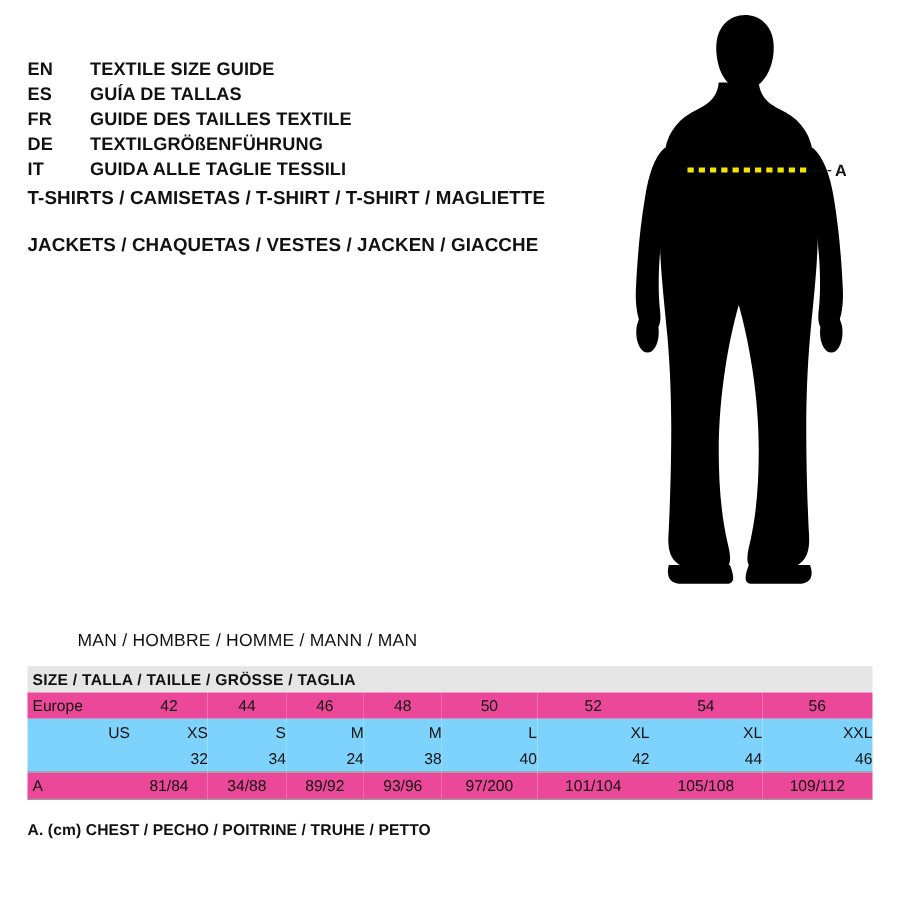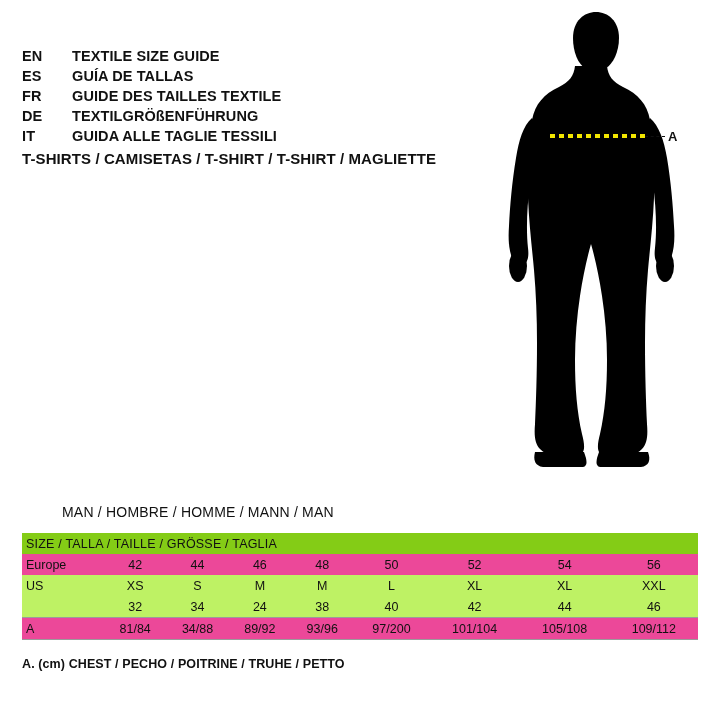--- a/index.html
+++ b/index.html
@@ -103,26 +103,26 @@
     border-collapse: collapse;
     width: 676px;
     font-size: 12.5px;
   }
   table td {
     padding: 2px 0;
     height: 17px;
     vertical-align: middle;
   }
   tr.head td {
-    background: #84cc16;
-    font-weight: 400;
+    background: #e5e5e5;
+    font-weight: 700;
     padding-left: 4px;
     letter-spacing: 0.2px;
   }
-  tr.shade td { background: #bef264; }
+  tr.shade td { background: #7dd3fc; text-align: right; }
   tr.plain td { background: #ec4899; }
   tr.rule td { border-top: 1px solid #9b9b9b; border-bottom: 1px solid #9b9b9b; }
   td.label {
     padding-left: 4px;
     text-align: left;
     width: 78px;
   }
   td.val {
     text-align: center;
   }
@@ -156,20 +156,21 @@
     <span class="lang-text">TEXTILGRÖßENFÜHRUNG</span>
   </div>
   <div class="lang-row">
     <span class="lang-code">IT</span>
     <span class="lang-text">GUIDA ALLE TAGLIE TESSILI</span>
   </div>
 </div>
 
 <div id="cat-block">
   <div class="cat-line">T-SHIRTS / CAMISETAS / T-SHIRT / T-SHIRT / MAGLIETTE</div>
+  <div class="cat-line">JACKETS / CHAQUETAS / VESTES / JACKEN / GIACCHE</div>
 </div>
 
 <div id="figure">
   <svg width="215" height="470" viewBox="0 0 215 470" xmlns="http://www.w3.org/2000/svg">
     <g>
 
       <path fill="#000000" d="M78,30 C78,13 89,4 101,4 C113,4 124,13 124,30 C124,44 118,56 111,60 L90,60 C83,56 78,44 78,30 Z"></path>
 
       <path fill="#000000" d="
         M92,58

